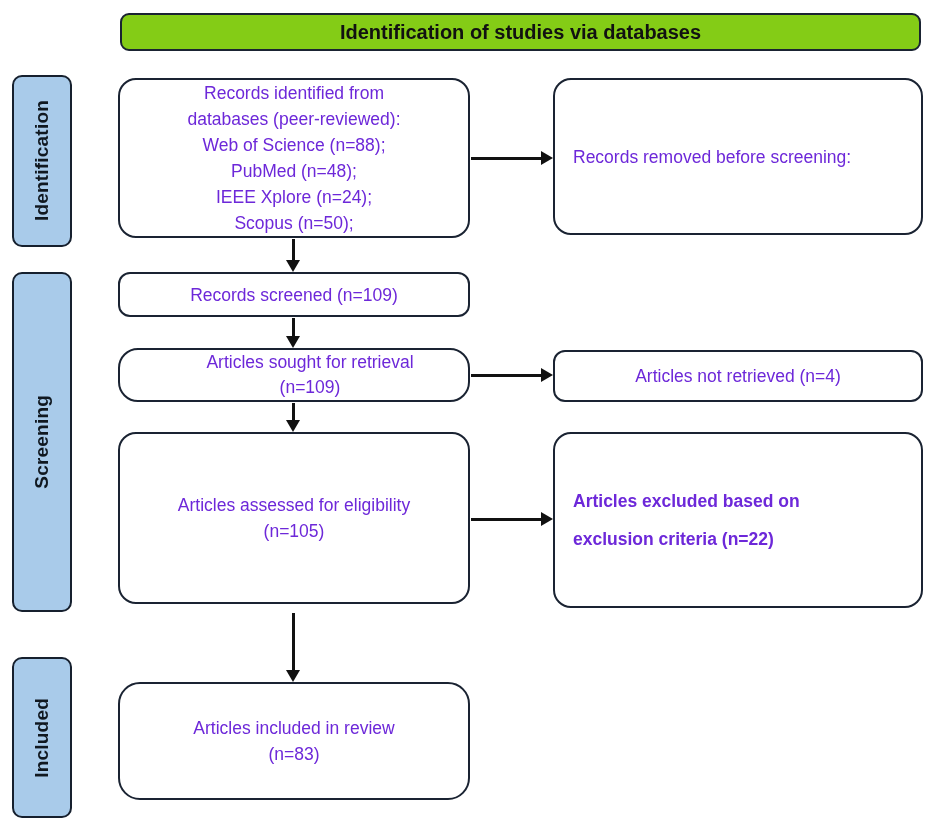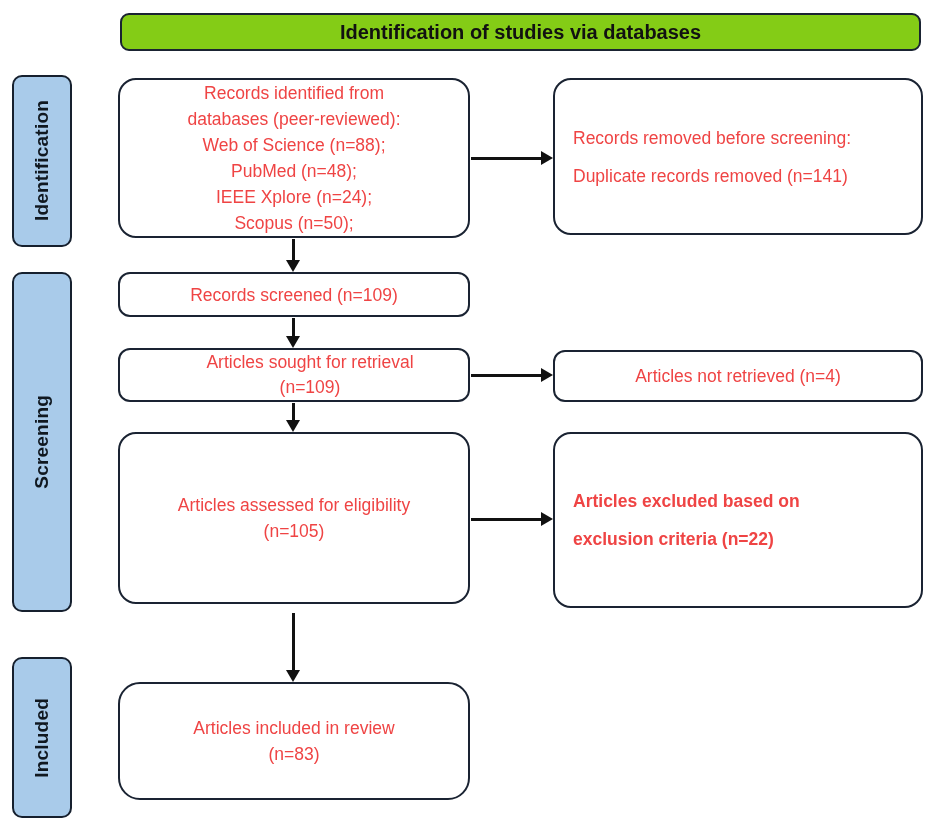--- a/index.html
+++ b/index.html
@@ -47,28 +47,28 @@
 
   
   .box {
     position: absolute;
     background: #ffffff;
     border: 2px solid #1a2332;
     box-sizing: border-box;
     display: flex; flex-direction: column;
     justify-content: center;
     font-size: 17.5px; line-height: 26px;
-    color: #ef4444;
+    color: #6d28d9;
   }
   .box.center { align-items: center; text-align: center; }
   .box.left   { align-items: flex-start; text-align: left; padding: 0 18px; gap: 12px; }
 
   .box-records-identified { left: 118px; top: 78px;  width: 352px; height: 160px; border-radius: 18px; }
   .box-records-screened   { left: 118px; top: 272px; width: 352px; height: 45px;  border-radius: 12px; }
-  .box-articles-sought    { left: 118px; top: 348px; width: 352px; height: 54px;  border-radius: 12px; line-height: 25px; padding-left: 32px; }
+  .box-articles-sought    { left: 118px; top: 348px; width: 352px; height: 54px;  border-radius: 20px; line-height: 25px; padding-left: 32px; }
   .box-articles-assessed  { left: 118px; top: 432px; width: 352px; height: 172px; border-radius: 18px; }
   .box-articles-included  { left: 118px; top: 682px; width: 352px; height: 118px; border-radius: 22px; }
 
   .box-records-removed        { left: 553px; top: 78px;  width: 370px; height: 157px; border-radius: 18px; }
   .box-articles-not-retrieved { left: 553px; top: 350px; width: 370px; height: 52px;  border-radius: 12px; }
   .box-articles-excluded      { left: 553px; top: 432px; width: 370px; height: 176px; border-radius: 18px; font-weight: bold; }
 
   
   .arrow-v {
     position: absolute;
@@ -146,21 +146,20 @@
     <div>(n=105)</div>
   </div>
 
   <div class="box center box-articles-included">
     <div>Articles included in review</div>
     <div>(n=83)</div>
   </div>
 
   <div class="box left box-records-removed">
     <div>Records removed before screening:</div>
-    <div>Duplicate records removed (n=141)</div>
   </div>
 
   <div class="box center box-articles-not-retrieved">
     <div>Articles not retrieved (n=4)</div>
   </div>
 
   <div class="box left box-articles-excluded">
     <div>Articles excluded based on</div>
     <div>exclusion criteria (n=22)</div>
   </div>

